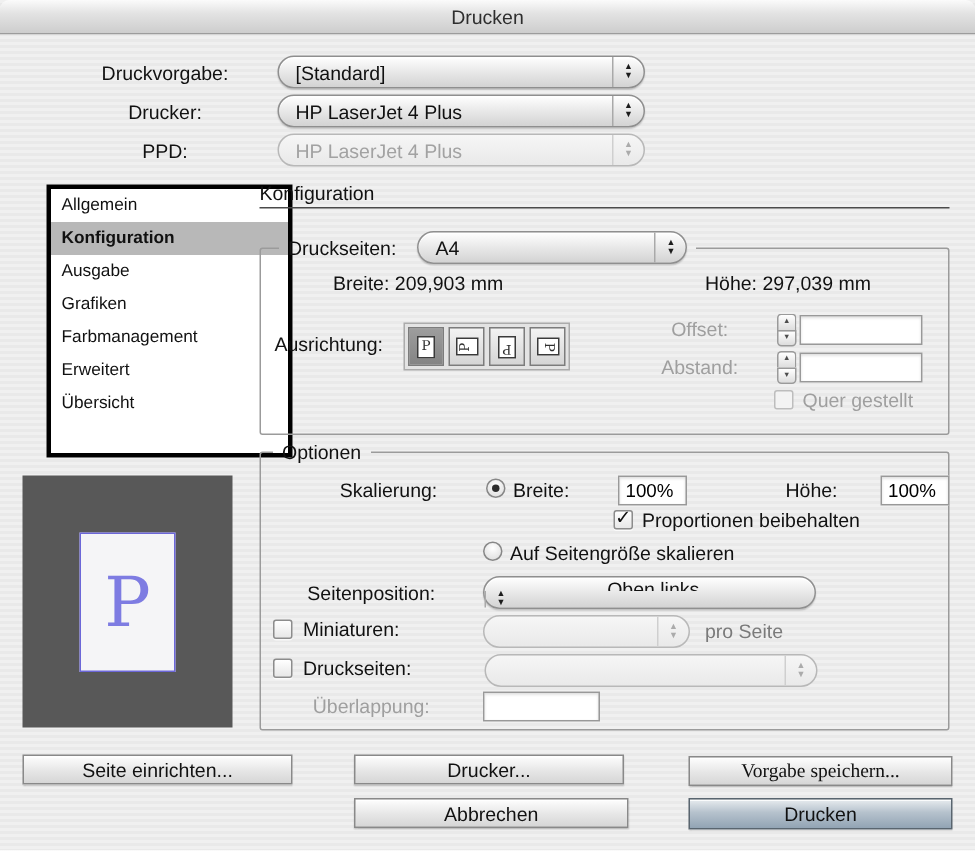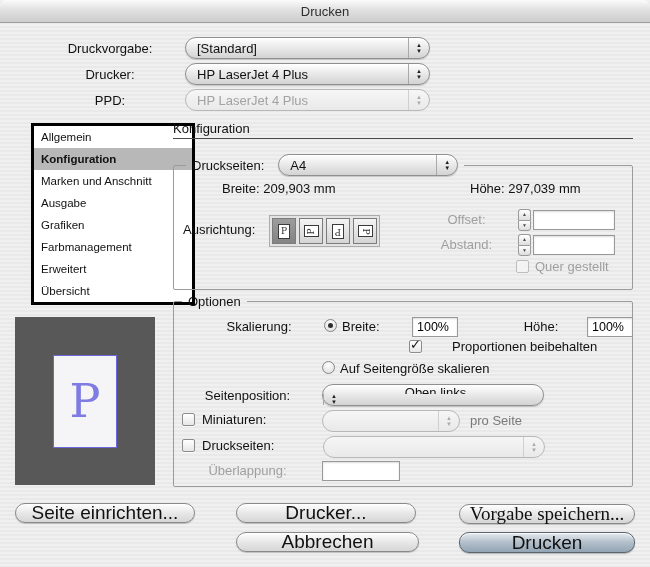--- a/index.html
+++ b/index.html
@@ -95,23 +95,23 @@
   .ori.selected{background:linear-gradient(#9d9d9d,#848484);}
   .ori .page{background:#fff;border:1px solid #3a3a3a;display:flex;align-items:center;justify-content:center;box-sizing:border-box;}
   .ori .page.portrait{width:12px;height:15px;}
   .ori .page.landscape{width:15px;height:12px;}
   .ori .page span{font-family:"DejaVu Serif","Liberation Serif",serif;font-size:9px;line-height:9px;color:#2f2f2f;display:block;}
   .rot90{transform:rotate(-90deg);}
   .rot180{transform:rotate(180deg);}
   .rot270{transform:rotate(90deg);}
   
   .btn{
-    position:absolute;height:20px;box-sizing:border-box;border:1px solid #898989;border-radius:10px;
+    position:absolute;height:20px;box-sizing:border-box;border:1px solid #898989;border-radius:0;
     background:linear-gradient(#fefefe,#e6e6e6 55%,#d6d6d6);
-    display:flex;align-items:center;justify-content:center;font-size:19px;color:#111;
+    display:flex;align-items:center;justify-content:center;font-size:13px;color:#111;
     box-shadow:0 1px 1px rgba(0,0,0,.2), inset 0 1px 0 #fff;cursor:default;
   }
   .btn.default{
     background:linear-gradient(#e8ecef,#b6c2cd 45%,#92a4b4);
     border-color:#59656f;
     box-shadow:0 1px 1px rgba(0,0,0,.25), inset 0 1px 0 rgba(255,255,255,.8);
   }
 </style>
 </head>
 <body>
@@ -145,21 +145,20 @@
     <span class="txt">HP LaserJet 4 Plus</span>
     <span class="cap">
       <span>▲</span>
         <span>▼</span>
     </span>
   </div>
 
   <div class="sidebar">
     <div class="item">Allgemein</div>
     <div class="item selected">Konfiguration</div>
-    <div class="item">Marken und Anschnitt</div>
     <div class="item">Ausgabe</div>
     <div class="item">Grafiken</div>
     <div class="item">Farbmanagement</div>
     <div class="item">Erweitert</div>
     <div class="item">Übersicht</div>
   </div>
 
   <div class="preview">
     <div class="page">
       <span>P</span>
@@ -237,21 +236,21 @@
   <div class="lbl r" style="left:200px;top:319px;width:118px;">Skalierung:</div>
   <div class="radio selected" style="left:324px;top:319px;"></div>
   <div class="lbl" style="left:342px;top:319px;">Breite:</div>
   <input class="tf" style="left: 412px; top: 317px; width: 46px;" value="100%">
   <div class="lbl r" style="left:500px;top:319px;width:82px;">Höhe:</div>
   <input class="tf" style="left: 587px; top: 317px; width: 46px;" value="100%">
 
   <div class="cb" style="left:409px;top:340px;">
     <span class="mark">✓</span>
   </div>
-  <div class="lbl" style="left:452px;top:339px;text-align:right;">Proportionen beibehalten</div>
+  <div class="lbl" style="left:428px;top:339px;text-align:right;">Proportionen beibehalten</div>
 
   <div class="radio" style="left:322px;top:361px;"></div>
   <div class="lbl" style="left:340px;top:361px;">Auf Seitengröße skalieren</div>
 
   <div class="lbl r" style="left:180px;top:388px;width:135px;">Seitenposition:</div>
   <div class="popup abs" style="left:322px;top:384px;width:222px;flex-direction:column;">
     <span class="txt">Oben links</span>
     <span class="cap">
       <span>▲</span>
         <span>▼</span>

